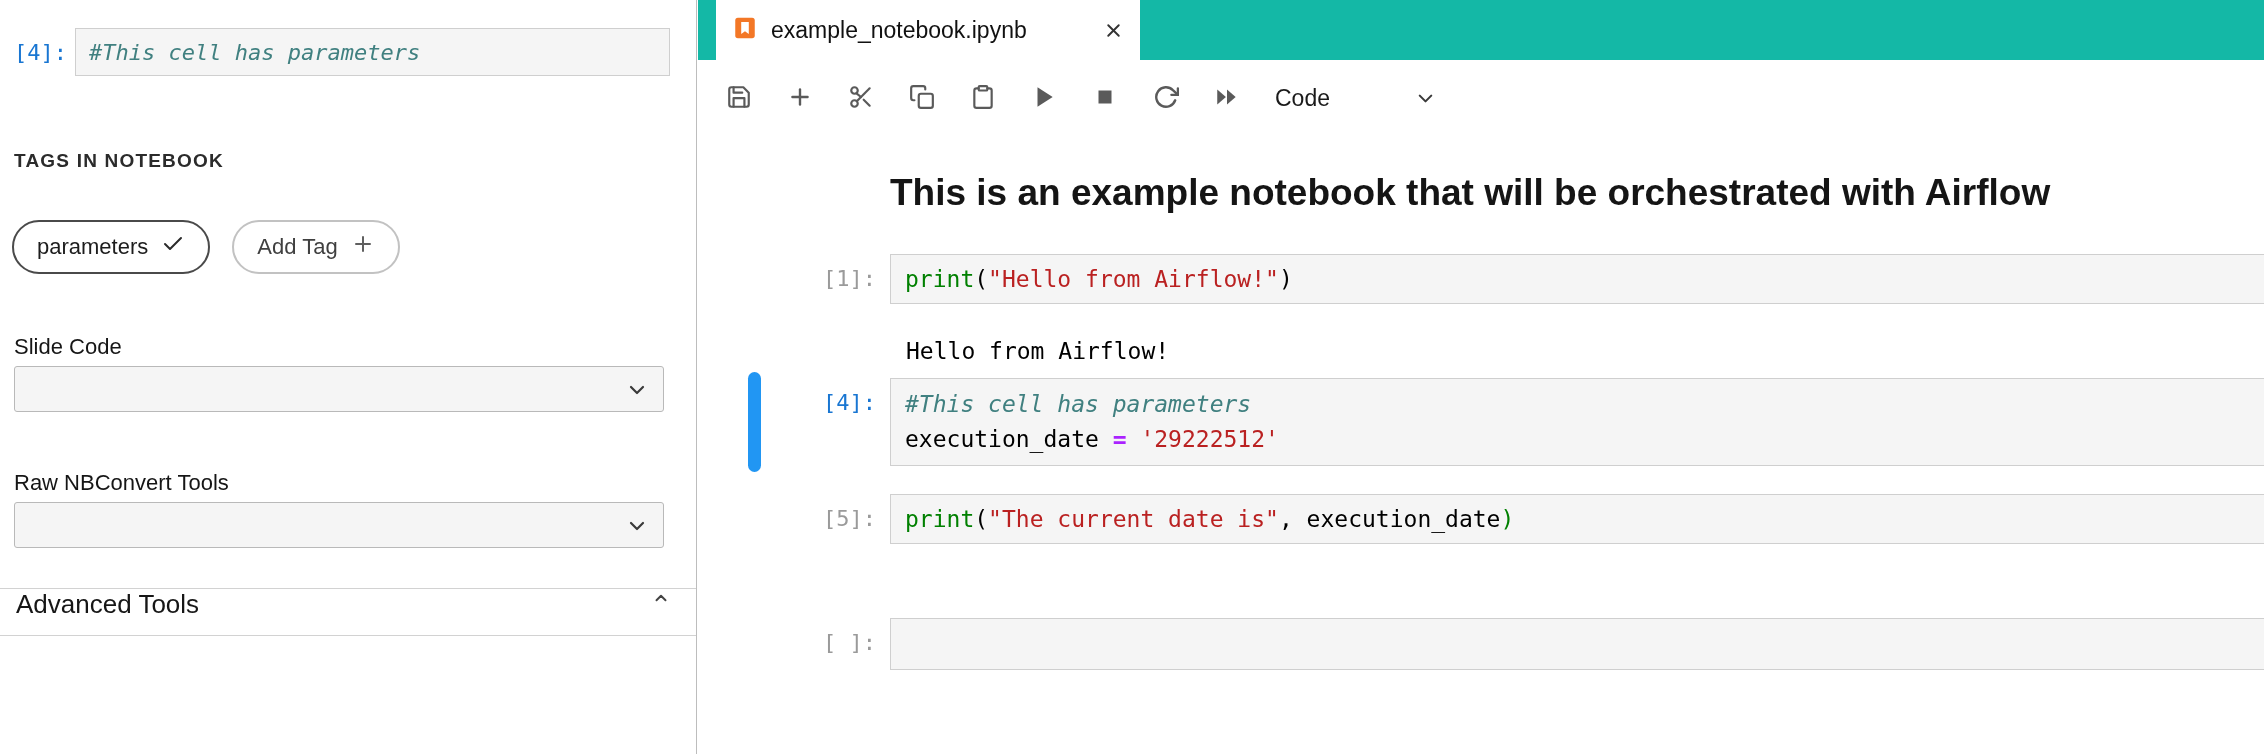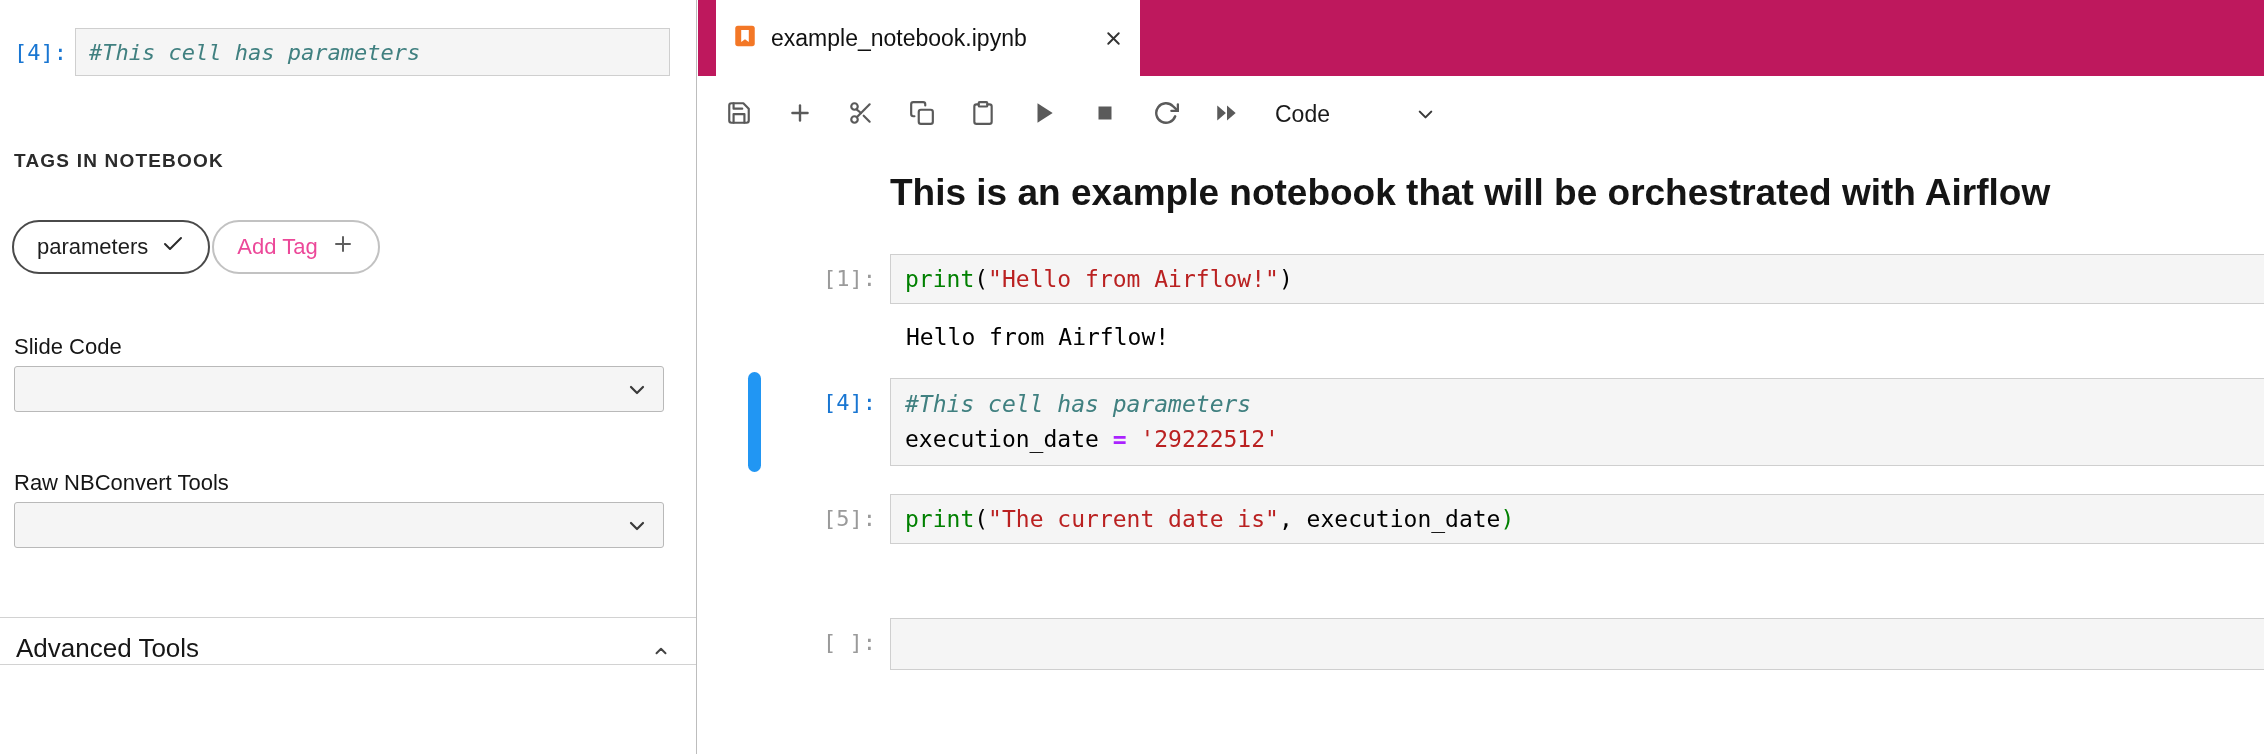--- a/index.html
+++ b/index.html
@@ -7,34 +7,34 @@
   body { font-family:"Liberation Sans", sans-serif; }
   #root { position:relative; width:2264px; height:754px; background:#fff; overflow:hidden; }
 
   
   #sidebar { position:absolute; left:0; top:0; width:697px; height:754px; background:#fff; border-right:1px solid #bdbdbd; }
   .sb-cellrow { position:absolute; top:28px; left:0; right:0; display:flex; align-items:center; }
   .sb-prompt { width:75px; padding-left:14px; font-family:"DejaVu Sans Mono", monospace; font-size:22px; color:#1976d2; }
   .sb-editor { flex:1; margin-right:26px; height:48px; background:#f5f5f5; border:1px solid #cfcfcf; display:flex; align-items:center; padding:0 13px; }
   .sb-code { font-family:"DejaVu Sans Mono", monospace; font-size:22px; font-style:italic; color:#408080; white-space:pre; }
   .sb-header { position:absolute; top:150px; left:14px; font-size:19px; font-weight:bold; letter-spacing:1.2px; color:#2b2b2b; }
-  .sb-tags { position:absolute; top:220px; left:12px; display:flex; gap:2px; }
+  .sb-tags { position:absolute; top:220px; left:12px; display:flex; gap:22px; }
   .tag { display:inline-flex; align-items:center; gap:13px; height:54px; padding:0 23px; border-radius:28px; background:#fff; font-size:22px; font-family:"Liberation Sans", sans-serif; cursor:pointer; }
   .tag.selected { border:2px solid #4a4a4a; color:#1d1d1d; }
-  .tag.add { border:2px solid #c2c2c2; color:#ec4899; }
+  .tag.add { border:2px solid #c2c2c2; color:#404040; }
   .sb-label { position:absolute; left:14px; font-size:22px; color:#161616; }
   .sb-select { position:absolute; left:14px; width:650px; height:46px; background:#f5f5f5; border:1px solid #b9b9b9; border-radius:3px; cursor:pointer; }
   .sb-select .chev { position:absolute; right:14px; top:11px; }
-  .sb-advanced { position:absolute; top:588px; left:0; right:0; height:48px; border-top:1px solid #d2d2d2; border-bottom:1px solid #d2d2d2; display:flex; align-items:flex-end; padding:0 16px; cursor:pointer;margin-top:29px; }
+  .sb-advanced { position:absolute; top:588px; left:0; right:0; height:48px; border-top:1px solid #d2d2d2; border-bottom:1px solid #d2d2d2; display:flex; align-items:flex-start; padding:0 16px; cursor:pointer; }
   .sb-advanced .adv-label { font-size:26px; color:#161616; }
   .sb-advanced .caret { margin-left:auto; margin-right:10px; }
 
   
   #main { position:absolute; left:698px; top:0; right:0; height:754px; background:#fff; }
-  #tabbar { height:76px; background:#be185d; display:flex; align-items:stretch; }
+  #tabbar { height:60px; background:#14b8a6; display:flex; align-items:stretch; }
   .tab { width:424px; margin-left:18px; background:#fff; display:flex; align-items:center; padding:0 16px; gap:13px; cursor:pointer; }
   .tab-title { font-size:23px; color:#111; }
   .tab-close { margin-left:auto; display:flex; cursor:pointer; }
 
   #toolbar { height:78px; background:#fff; border-bottom:1px solid #e0e0e0; display:flex; align-items:center; padding-left:28px; gap:35px; }
   .tb { background:none; border:none; width:26px; height:26px; display:flex; align-items:center; justify-content:center; cursor:pointer; padding:0; }
   .celltype { display:flex; align-items:center; cursor:pointer; }
   .celltype-label { font-size:23px; color:#1a1a1a; }
   .celltype .chev { margin-left:84px; display:flex; }
 
@@ -214,21 +214,21 @@
     <div id="nbarea">
 
       <h1 class="nb-heading">This is an example notebook that will be orchestrated with Airflow</h1>
 
       <div class="cellrow" style="top:128px">
         <span class="nb-prompt gray">[1]:</span>
         <div class="cellbox single" style="height:50px">
             <div class="codeline"><span class="tok-builtin">print</span><span class="tok-plain">(</span><span class="tok-string">"Hello from Airflow!"</span><span class="tok-plain">)</span></div>
           </div>
       </div>
-      <div class="outrow" style="top:196px">Hello from Airflow!</div>
+      <div class="outrow" style="top:210px">Hello from Airflow!</div>
 
       <div class="selbar" style="top:246px"></div>
       <div class="cellrow" style="top:252px">
         <span class="nb-prompt blue">[4]:</span>
         <div class="cellbox multi" style="height:88px">
             <div class="codeline"><span class="tok-comment">#This cell has parameters</span></div>
             <div class="codeline"><span class="tok-plain">execution_date </span><span class="tok-op">=</span><span class="tok-string"> '29222512'</span></div>
           </div>
       </div>
 

